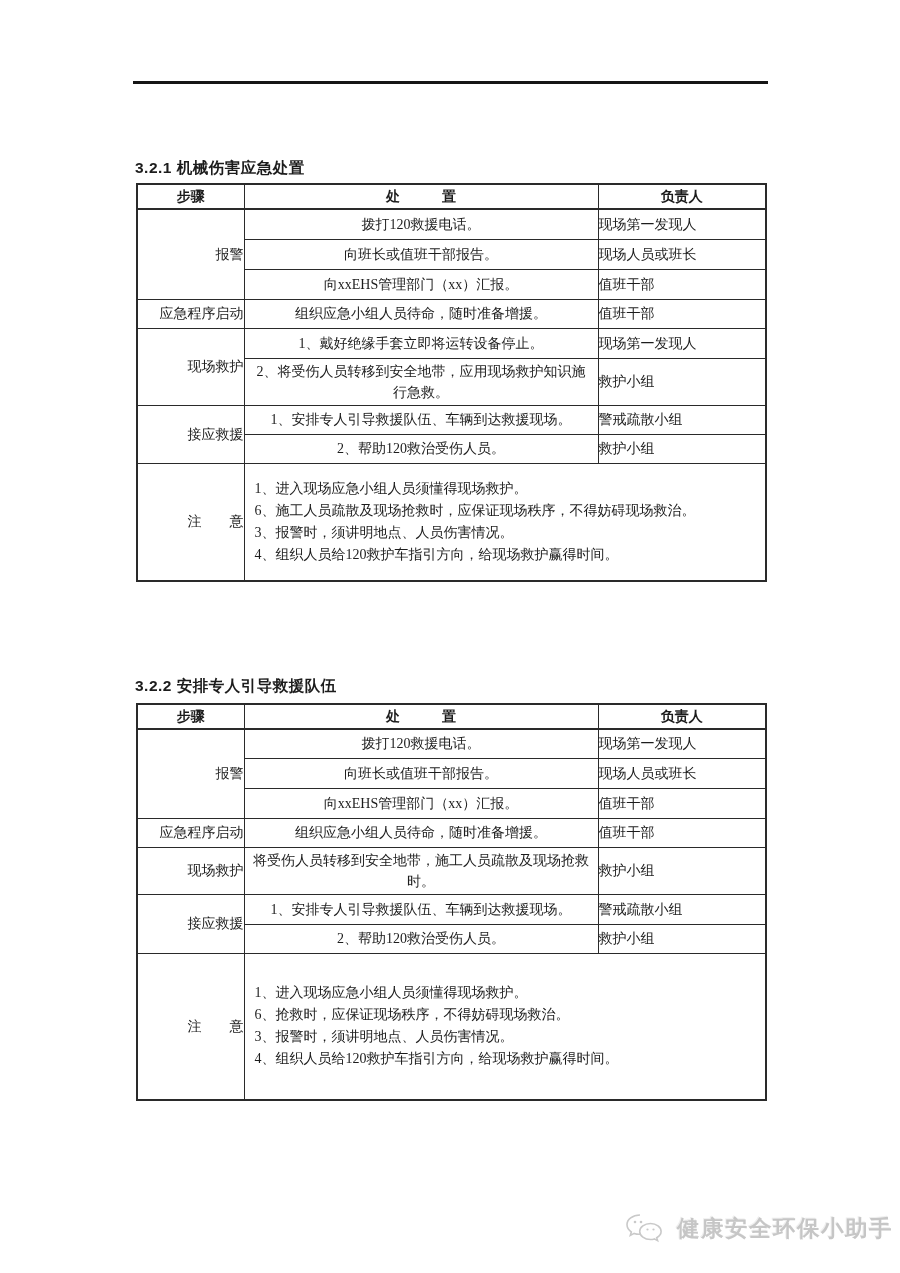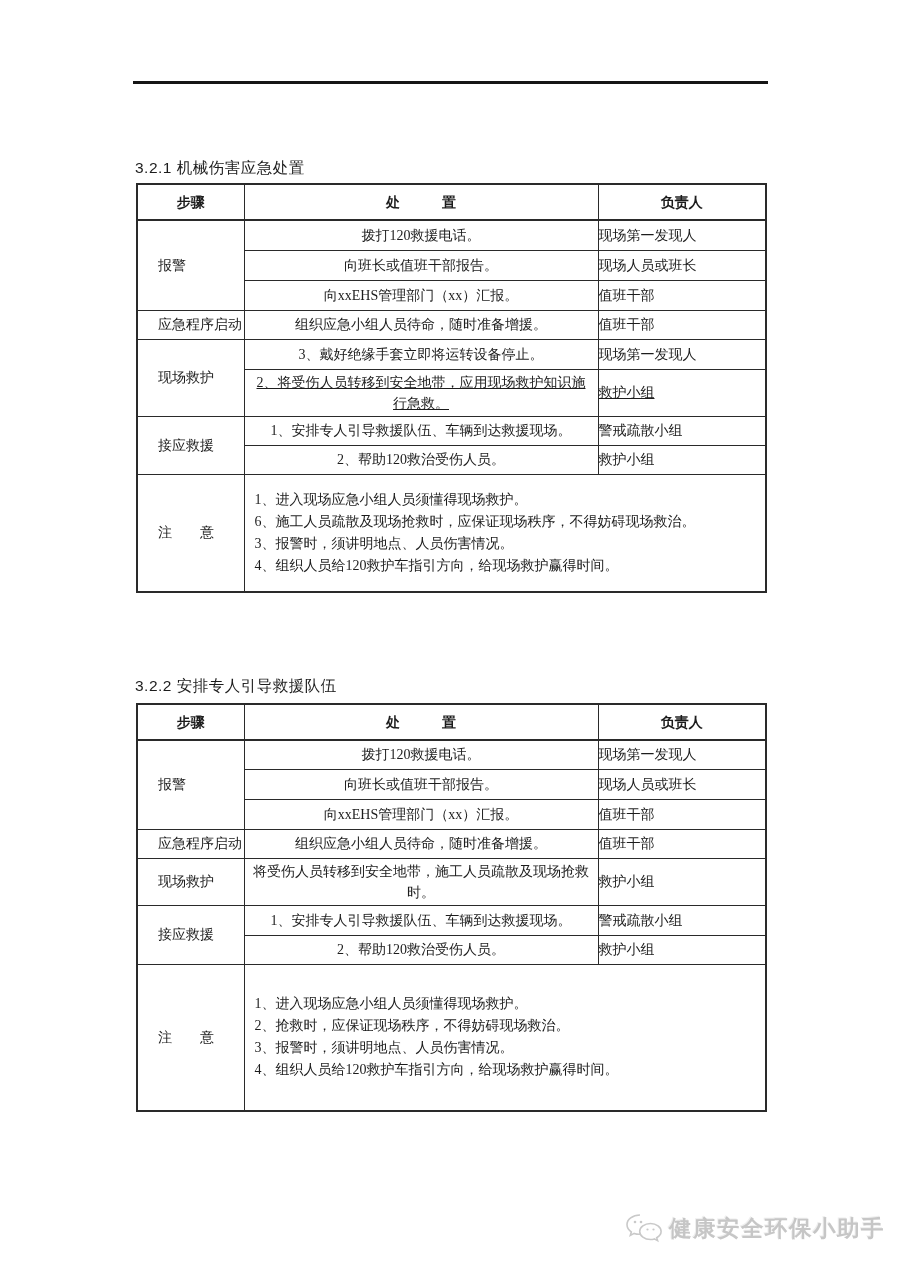--- a/index.html
+++ b/index.html
@@ -18,21 +18,21 @@
   }
 
   .h1 {
     position: absolute; left: 135px; top: 114px;
     font-family: "Liberation Sans", "DejaVu Sans", sans-serif;
     font-weight: bold; font-size: 18px; letter-spacing: 1px;
   }
   .h2 {
     position: absolute; left: 135px;
     font-family: "Liberation Sans", "DejaVu Sans", sans-serif;
-    font-weight: normal; font-size: 15.5px; letter-spacing: 0.5px;
+    font-weight: bold; font-size: 15.5px; letter-spacing: 0.5px;
   }
   .h2-a { top: 158px; }
   .h2-b { top: 676px; }
 
   table.proc {
     position: absolute; left: 136px;
     width: 629px; table-layout: fixed;
     border-collapse: collapse;
     border: 2px solid #2a2a2a;
     font-size: 14px;
@@ -45,37 +45,37 @@
 
   table.proc th, table.proc td {
     border: 1px solid #2a2a2a;
     vertical-align: middle;
     line-height: 21px;
   }
   table.proc thead th {
     font-weight: bold; text-align: center;
     border-bottom-width: 2px;
   }
-  td.step  { text-align: left; padding-left: 20px; }
+  td.step  { text-align: right; padding-left: 20px; }
   td.act   { text-align: center; padding: 2px 8px; }
   td.owner { text-align: left; }
   td.note  { text-align: left; padding: 4px 10px; }
   td.note .note-line { line-height: 22px; }
 
-  tr.rh28  { height: 36px; }
+  tr.rh28  { height: 25px; }
   tr.rh29  { height: 29px; }
   tr.rh30  { height: 30px; }
-  tr.rh46  { height: 46px; text-decoration: underline; }
+  tr.rh46  { height: 46px; }
   tr.rh47  { height: 47px; }
   tr.rh118 { height: 118px; }
   tr.rh147 { height: 147px; }
 
   .watermark {
     position: absolute; left: 624px; top: 1212px;
-    display: flex; align-items: center; gap: 5px;
+    display: flex; align-items: center; gap: 13px;
     color: #c6c6c6;
     font-family: "Liberation Sans", "DejaVu Sans", sans-serif;
     font-size: 22.5px; font-weight: bold; letter-spacing: 1.5px;
     text-shadow: 1px 1px 0 #ffffff, -1px -1px 0 #efefef;
     user-select: none;
     text-align: center;
   }
   .watermark svg { display: block; }
 </style>
 </head>
@@ -115,21 +115,21 @@
         <td class="act">向xxEHS管理部门（xx）汇报。</td>
         <td class="owner">值班干部</td>
       </tr>
       <tr class="rh29">
         <td class="step">应急程序启动</td>
         <td class="act">组织应急小组人员待命，随时准备增援。</td>
         <td class="owner">值班干部</td>
       </tr>
       <tr class="rh30">
         <td class="step" rowspan="2">现场救护</td>
-        <td class="act">3、戴好绝缘手套立即将运转设备停止。</td>
+        <td class="act">1、戴好绝缘手套立即将运转设备停止。</td>
         <td class="owner">现场第一发现人</td>
       </tr>
       <tr class="rh46">
         <td class="act">2、将受伤人员转移到安全地带，应用现场救护知识施行急救。</td>
         <td class="owner">救护小组</td>
       </tr>
       <tr class="rh29">
         <td class="step" rowspan="2">接应救援</td>
         <td class="act">1、安排专人引导救援队伍、车辆到达救援现场。</td>
         <td class="owner">警戒疏散小组</td>
@@ -195,21 +195,21 @@
         <td class="owner">警戒疏散小组</td>
       </tr>
       <tr class="rh29">
         <td class="act">2、帮助120救治受伤人员。</td>
         <td class="owner">救护小组</td>
       </tr>
       <tr class="rh147">
         <td class="step">注　　意</td>
         <td class="note" colspan="2">
           <div class="note-line">1、进入现场应急小组人员须懂得现场救护。</div>
-          <div class="note-line">2、抢救时，应保证现场秩序，不得妨碍现场救治。</div>
+          <div class="note-line">6、抢救时，应保证现场秩序，不得妨碍现场救治。</div>
           <div class="note-line">3、报警时，须讲明地点、人员伤害情况。</div>
           <div class="note-line">4、组织人员给120救护车指引方向，给现场救护赢得时间。</div>
         </td>
       </tr>
     </tbody>
   </table>
 
   <div class="watermark">
     <span>
       <svg width="40" height="32" viewBox="0 0 40 32">

